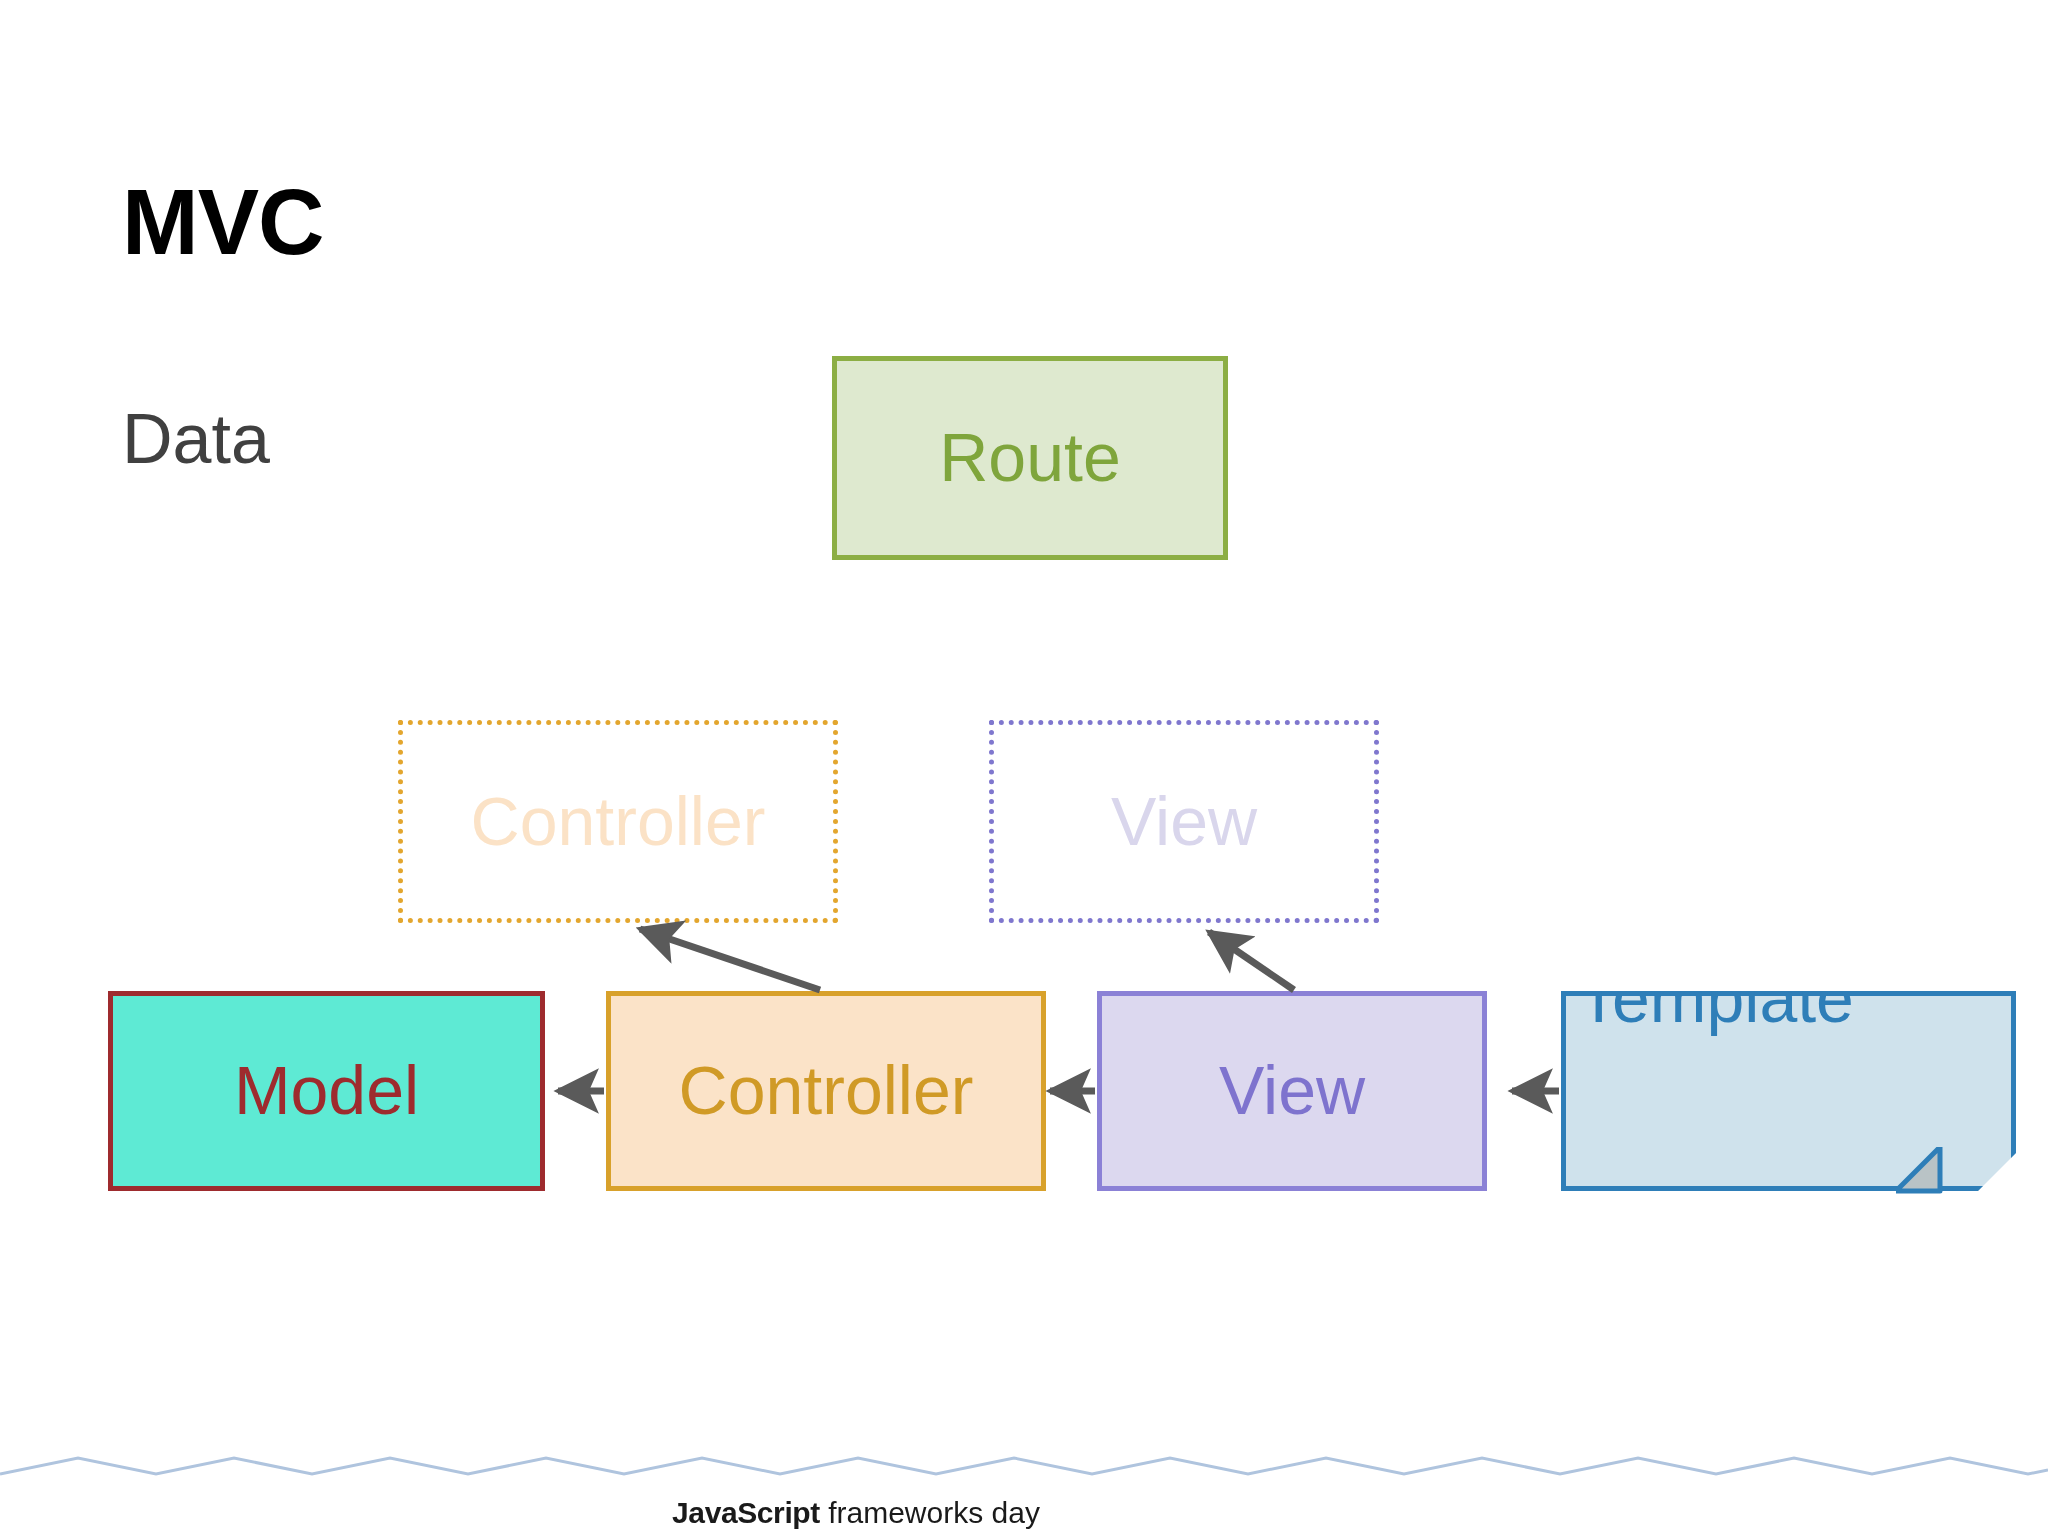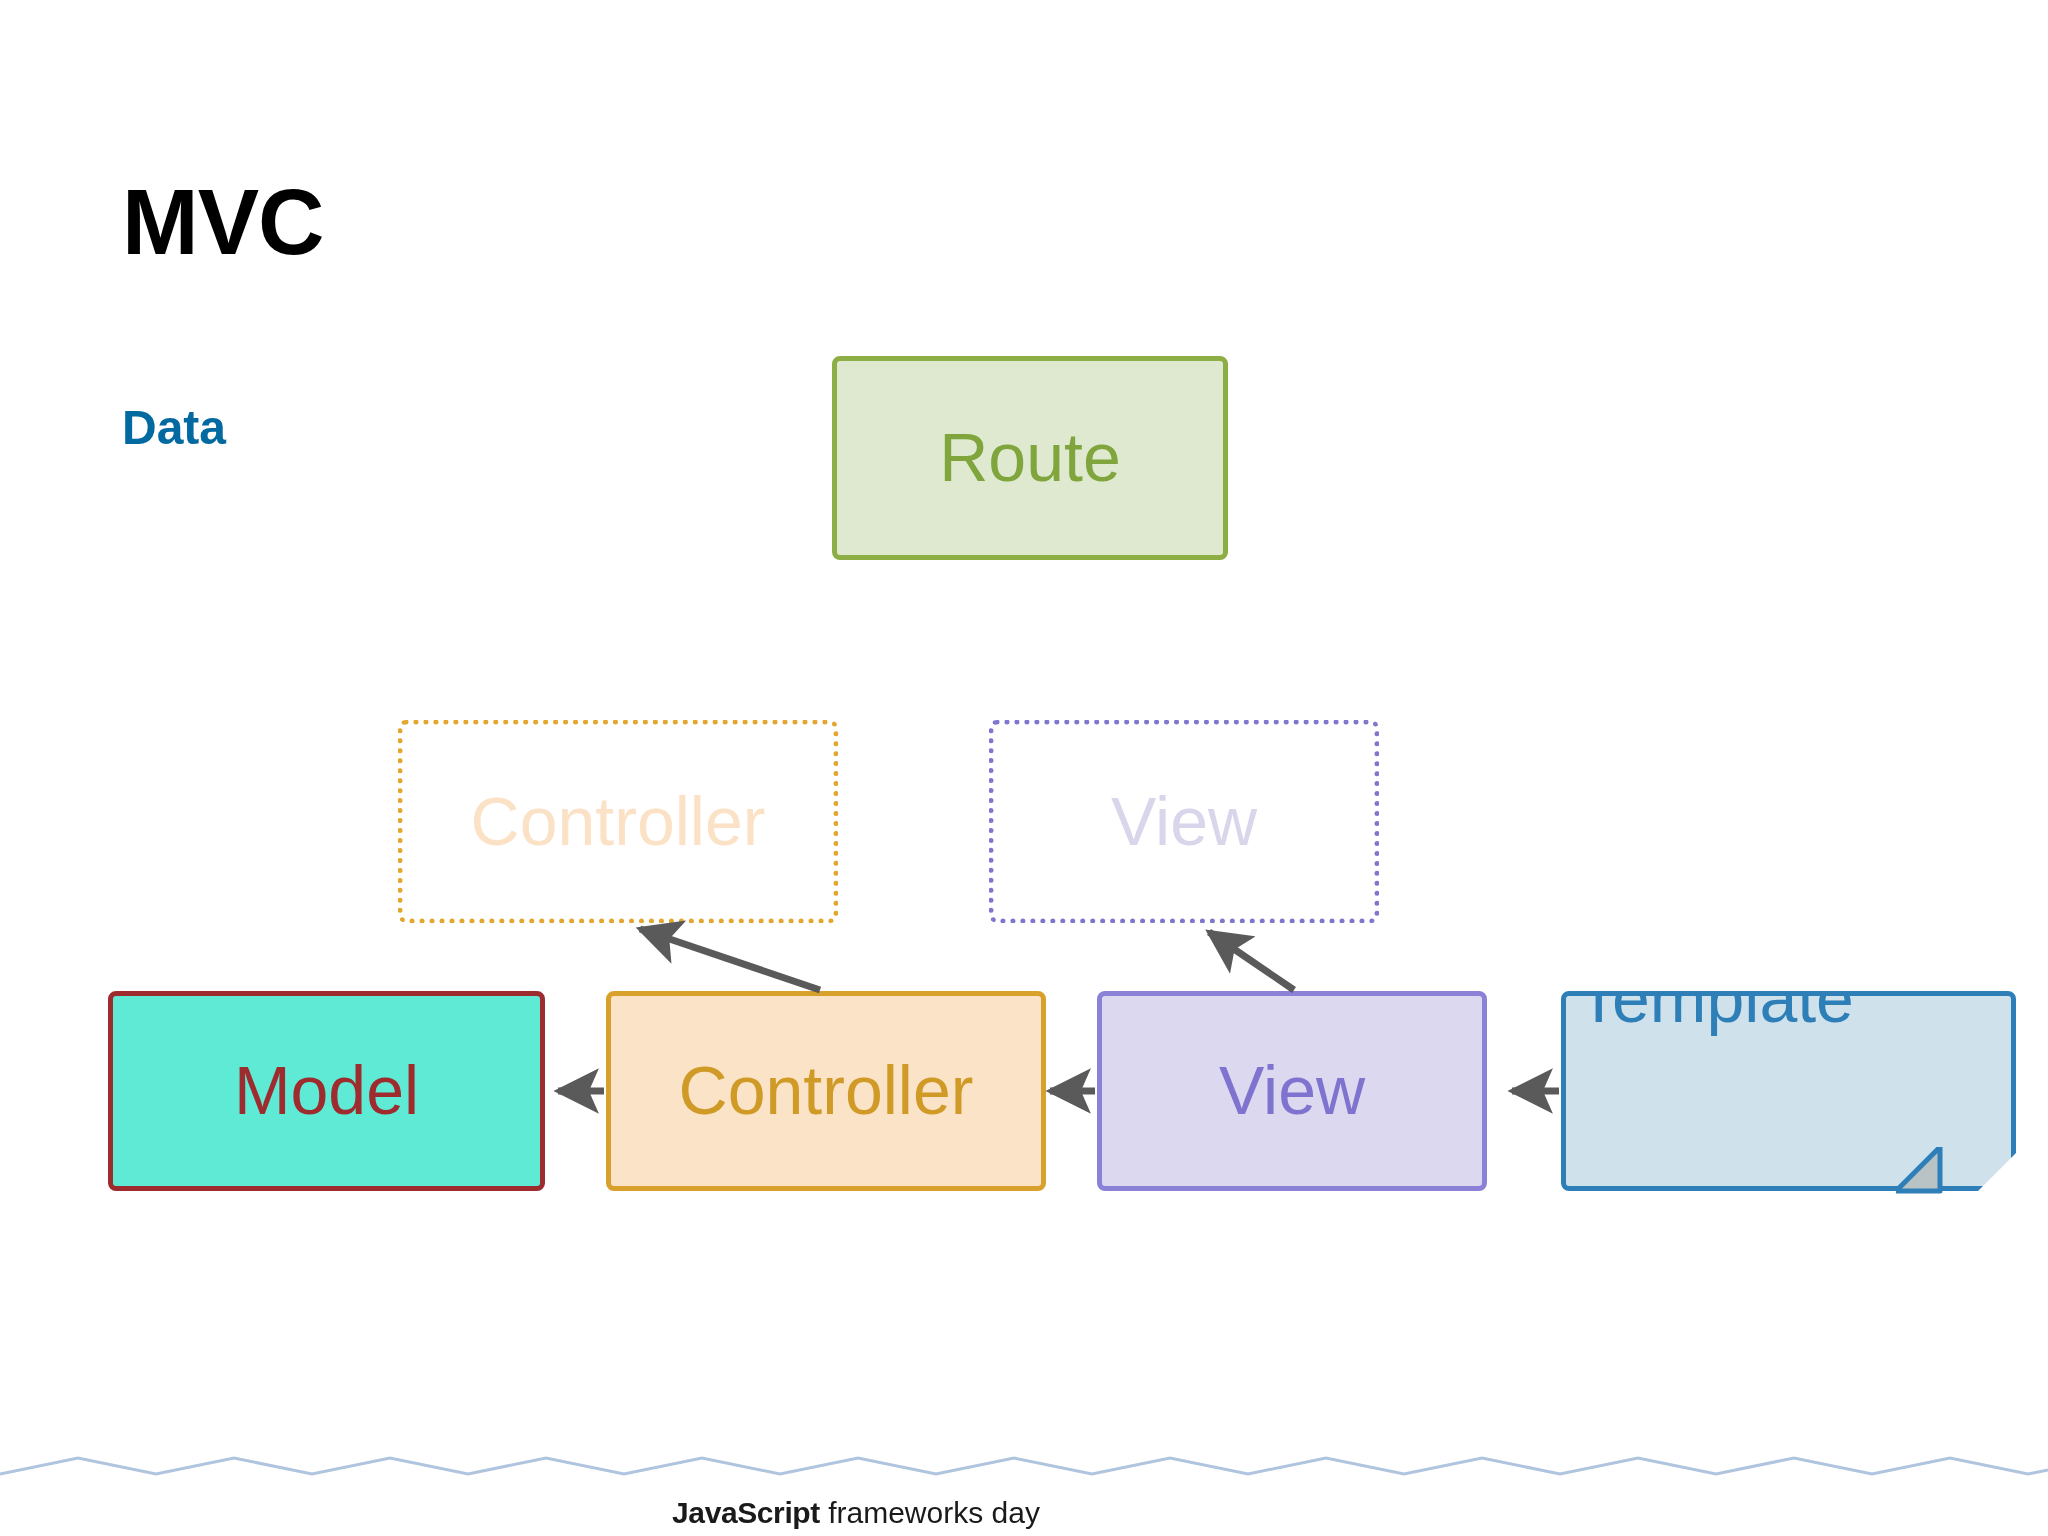--- a/index.html
+++ b/index.html
@@ -24,37 +24,36 @@
     font-size: 92px;
     font-weight: bold;
     color: #000000;
     letter-spacing: -1px;
     line-height: 1;
   }
   #subtitle {
     position: absolute;
     left: 122px;
     top: 404px;
-    font-size: 48px;
-    font-weight: bold;
-    color: #0369a1;
+    font-size: 70px;
+    font-weight: normal;
+    color: #404040;
     line-height: 1;
   }
 
   
   .box {
     position: absolute;
     box-sizing: border-box;
     display: flex;
     align-items: center;
     justify-content: center;
     font-size: 68px;
     line-height: 1.05;
     text-align: center;
-    border-radius: 8px;
   }
 
   
   #box-route {
     left: 832px;  top: 356px;
     width: 396px; height: 204px;
     border: 5px solid #8CAE44;
     background: #DEE9CF;
     color: #7FA53C;
   }

